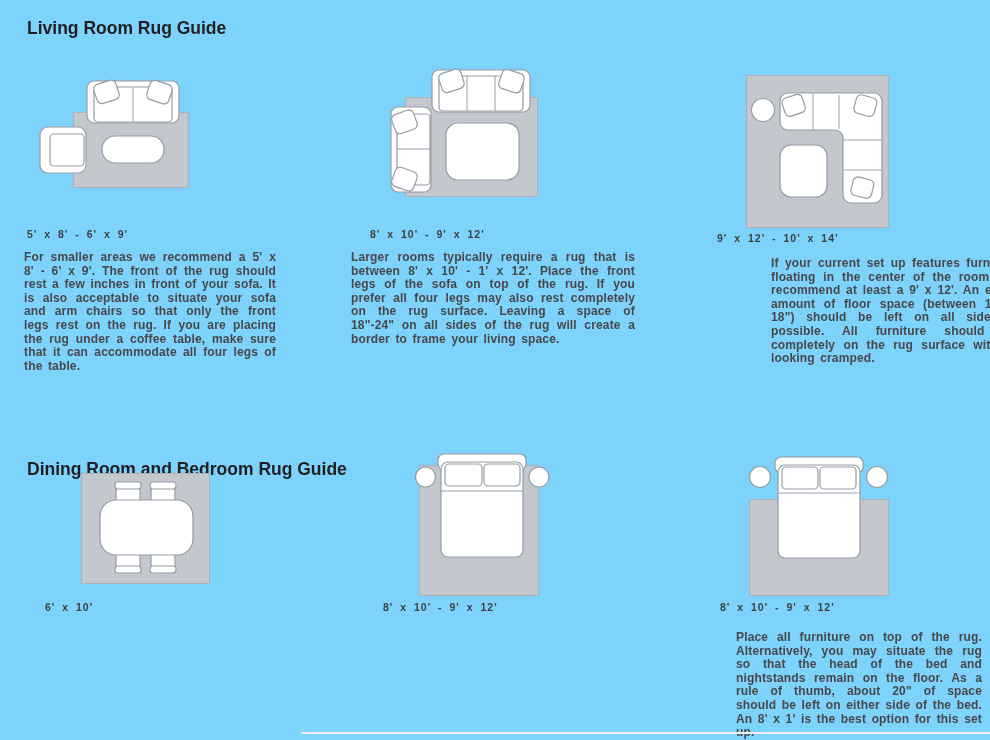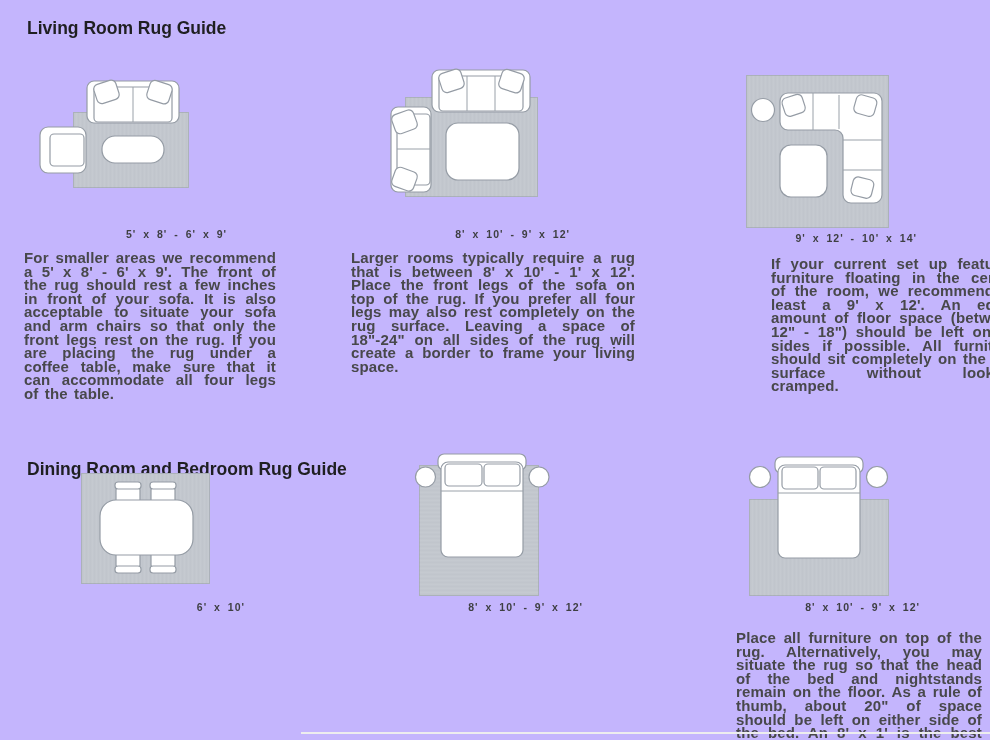--- a/index.html
+++ b/index.html
@@ -1,29 +1,29 @@
 <!DOCTYPE html>
 <html><head>
 <meta charset="utf-8">
 <style>
   html,body { margin:0; padding:0; background:#ffffff; }
   .canvas {
-    position:relative; width:990px; height:740px; background:#c4b5fd;
+    position:relative; width:990px; height:740px; background:#7dd3fc;
     font-family:"Liberation Sans", sans-serif; overflow:hidden;
   }
   .section-title {
     position:absolute; font-weight:bold; font-size:17.5px;
     color:#1f1f21; letter-spacing:0px; white-space:nowrap;
   }
   .size-label {
     position:absolute; font-size:10.5px; font-weight:bold; color:#3e3f42;
-    letter-spacing:1px; word-spacing:3px; text-align:right;
+    letter-spacing:1px; word-spacing:3px; text-align:left;
   }
   .desc {
-    position:absolute; font-size:15px; font-weight:bold; line-height:13.6px;
+    position:absolute; font-size:12px; font-weight:bold; line-height:13.6px;
     color:#48484b; text-align:justify; letter-spacing:0.15px; word-spacing:2px;
   }
   .diagram { position:absolute; }
   .rug {
     position:absolute;
     background:repeating-linear-gradient(90deg,#ccd0d6 0px,#b9bec6 1px,#c8ccd2 2px,#bec3ca 3px,#ccd0d6 4px);
     box-shadow:inset 0 0 0 1px rgba(148,155,164,0.5);
   }
   .rug.horizontal {
     background:repeating-linear-gradient(180deg,#ccd0d6 0px,#b9bec6 1px,#c8ccd2 2px,#bec3ca 3px,#ccd0d6 4px);

